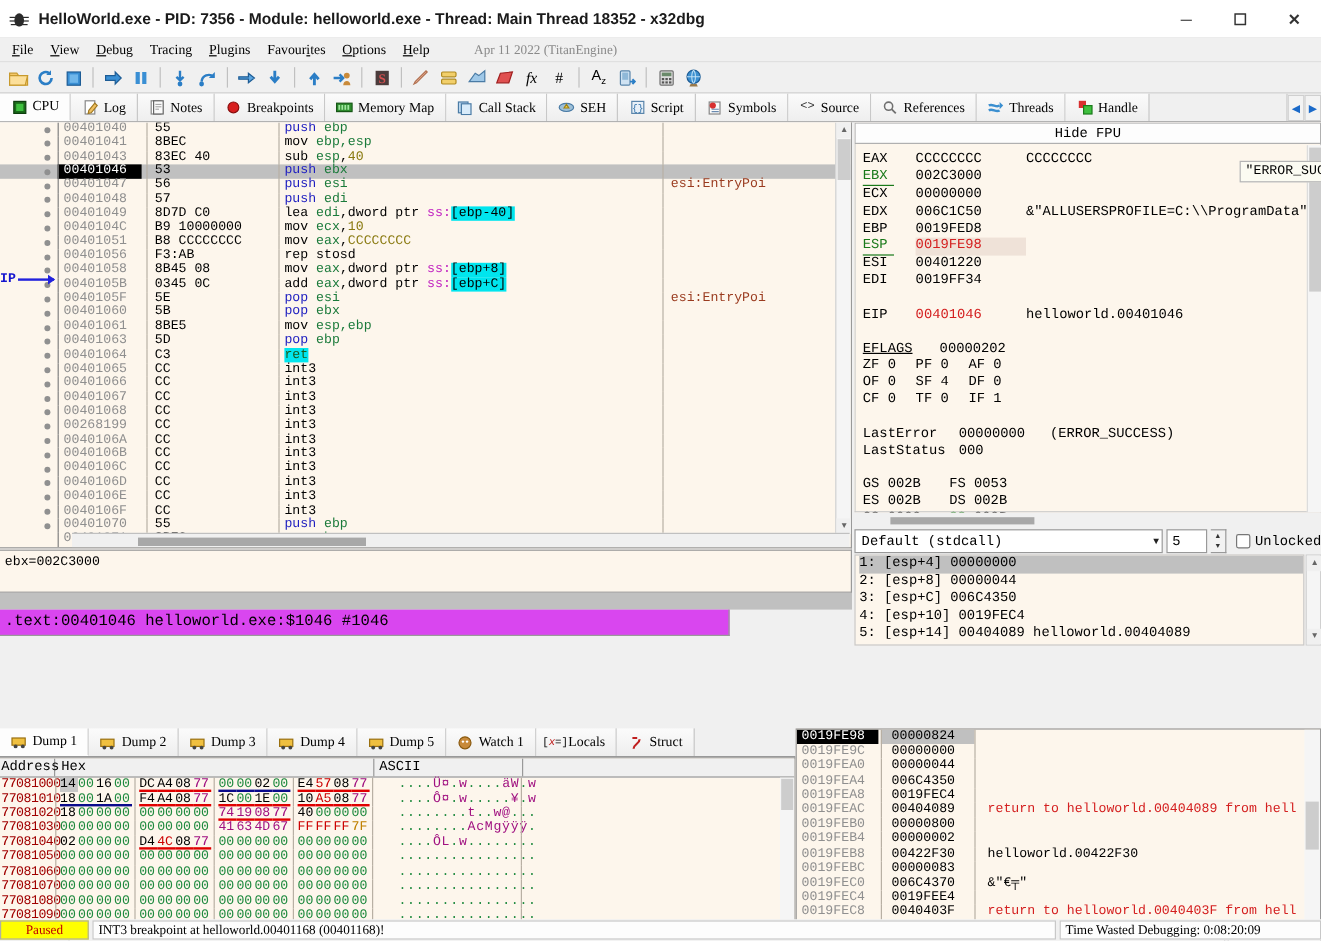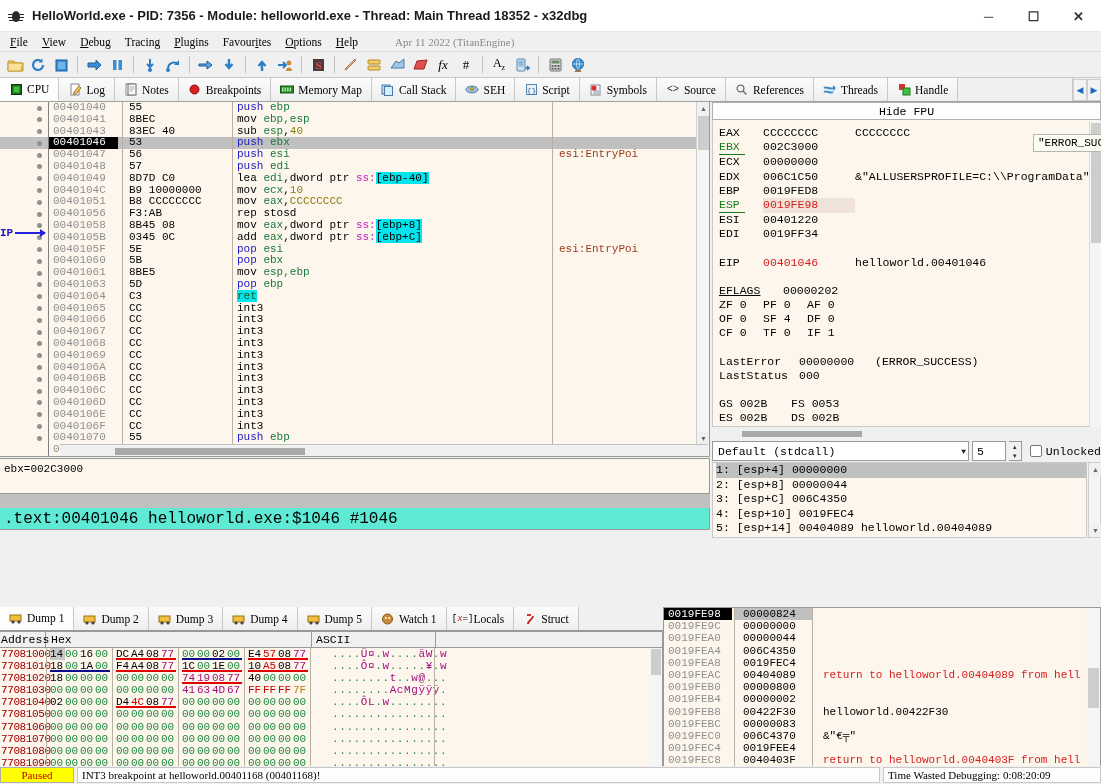--- a/index.html
+++ b/index.html
@@ -170,23 +170,23 @@
     position:absolute; left:0; top:356px; width:710px; height:36px;
     background:#fdf6ec; border:1px solid #999; border-left:none;
     font-family:"Liberation Mono",monospace; font-size:11px;
     padding:4px 0 0 4px; color:#000; overflow:hidden;
   }
   #info-bar2 {
     position:absolute; left:0; top:392px; width:710px; height:14px;
     background:#c0c0c0; border-left:none;
   }
   #info-bar3 {
-    position:absolute; left:0; top:406px; width:710px; height:22px;
-    background:#5eead4; border:1px solid #999; border-left:none; border-top:none;
-    font-family:"Liberation Mono",monospace; font-size:16px;
+    position:absolute; left:0; top:406px; width:608px; height:22px;
+    background:#d946ef; border:1px solid #999; border-left:none; border-top:none;
+    font-family:"Liberation Mono",monospace; font-size:13px;
     padding:2px 0 0 4px; color:#000;
   }
 
   
   #reg-pane {
     position:absolute; left:712px; top:0; width:389px; height:325px;
     background:#fdf6ec; overflow:hidden;
   }
   #hide-fpu {
     height:18px; background:#fdfdfd; border:1px solid #b0b0b0;
@@ -490,21 +490,21 @@
       </svg>
     </div>
   <div class="tb">
       <span style="font-family:'Liberation Serif',serif;font-style:italic;font-size:13px;">fx</span>
     </div>
   <div class="tb">
       <span style="font-family:'Liberation Serif',serif;font-size:13px;">#</span>
     </div>
   <div class="tbsep"></div>
   <div class="tb">
-      <span style="font-family:Liberation Serif, serif;font-size:12px;">A<sub style="font-size:8px;">z</sub></span>
+      <span style="font-family:Liberation Sans, sans-serif;font-size:12px;">A<sub style="font-size:8px;">z</sub></span>
     </div>
   <div class="tb">
       <svg width="17" height="16">
         <rect x="3" y="2" width="8" height="12" rx="1" fill="#cfe2f2" stroke="#5a85ab"></rect>
         <rect x="4.5" y="3.5" width="5" height="6" fill="#8fb8d8"></rect>
         <path d="M11 11h4M13 9l2 2-2 2" stroke="#2b7ec6" stroke-width="1.6" fill="none"></path>
       </svg>
     </div>
   <div class="tbsep"></div>
   <div class="tb">
@@ -848,21 +848,21 @@
           </span>
           <span class="d-addr">00401068</span>
           <span class="d-bytes">CC</span>
           <span class="d-ins"><span class="mn2">int3</span></span>
           <span class="d-cmt"></span>
         </div>
         <div class="d-row">
           <span class="d-bp">
             <span class="dot"></span>
           </span>
-          <span class="d-addr">00401069</span>
+          <span class="d-addr">00268199</span>
           <span class="d-bytes">CC</span>
           <span class="d-ins"><span class="mn2">int3</span></span>
           <span class="d-cmt"></span>
         </div>
         <div class="d-row">
           <span class="d-bp">
             <span class="dot"></span>
           </span>
           <span class="d-addr">0040106A</span>
           <span class="d-bytes">CC</span>

